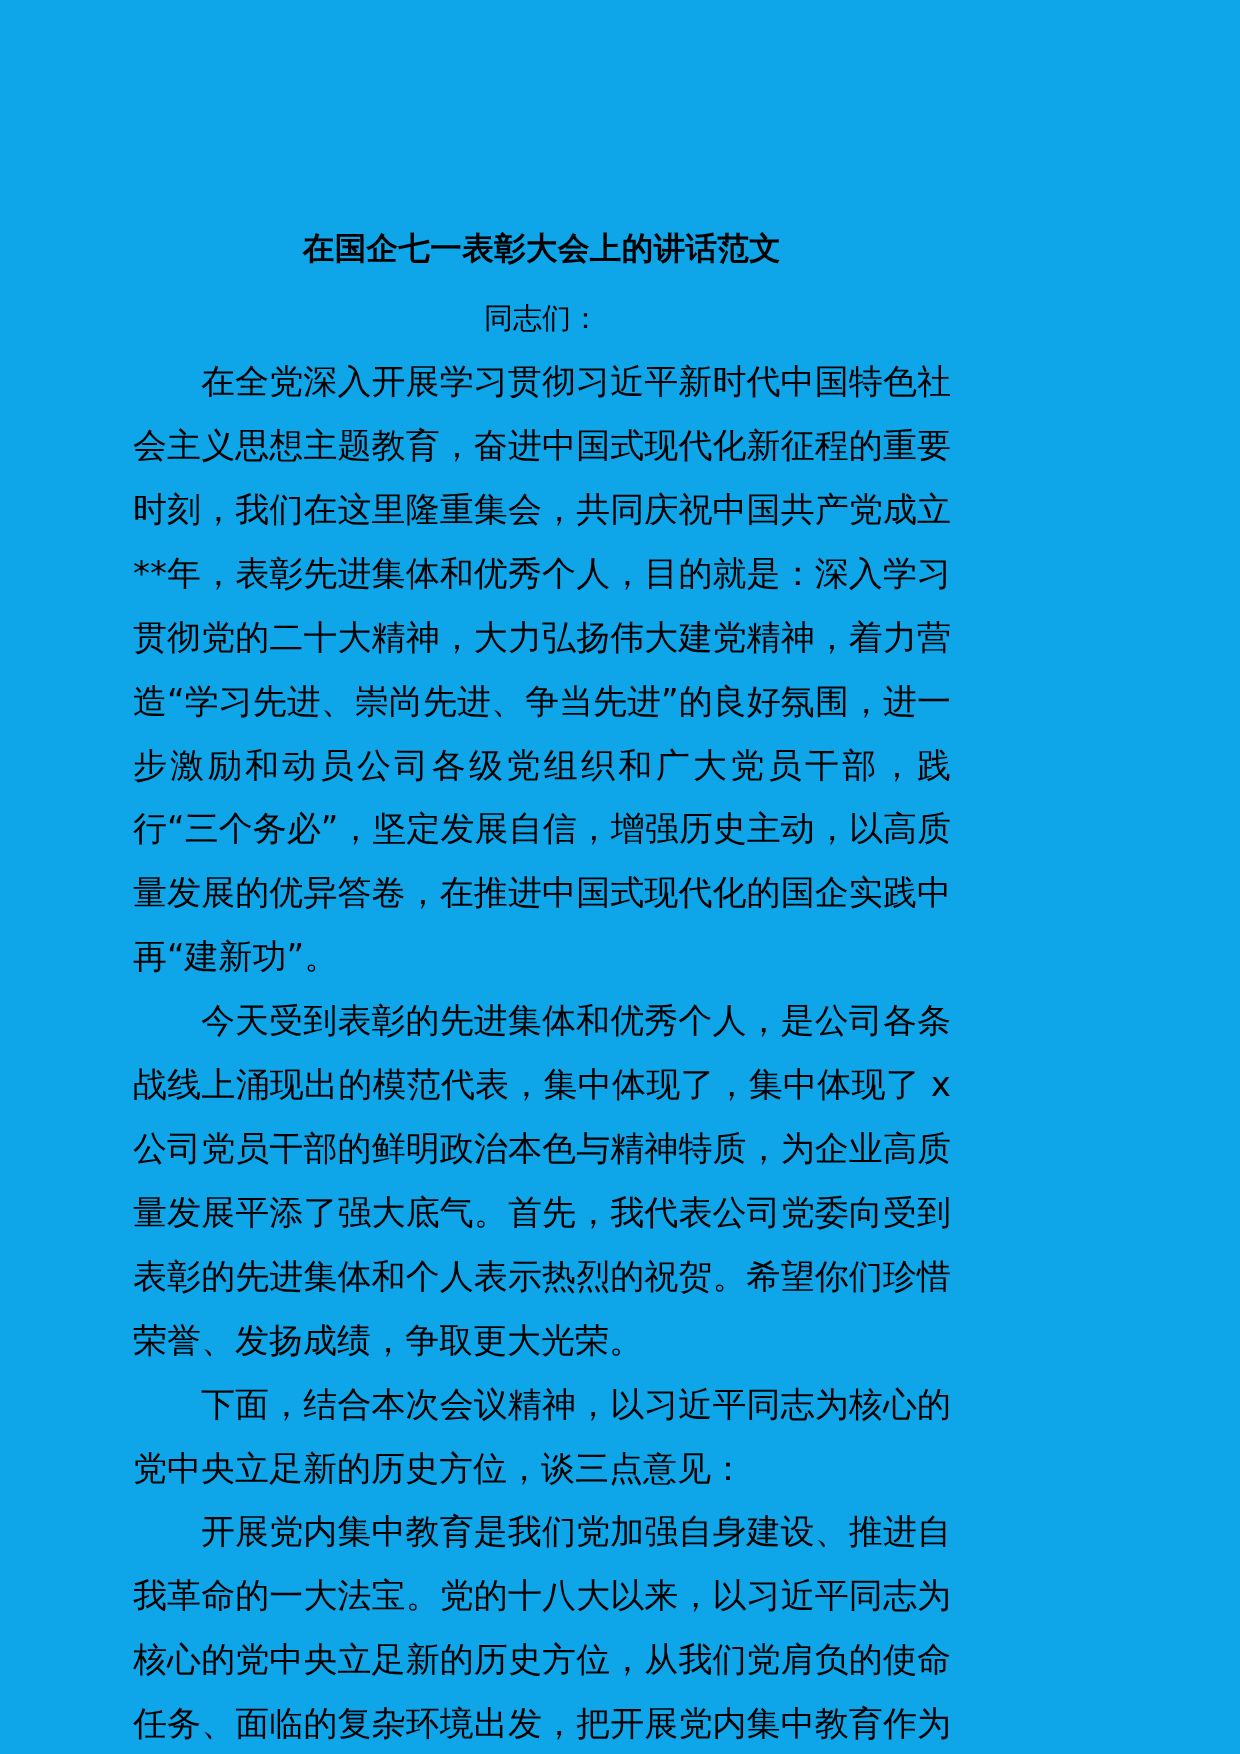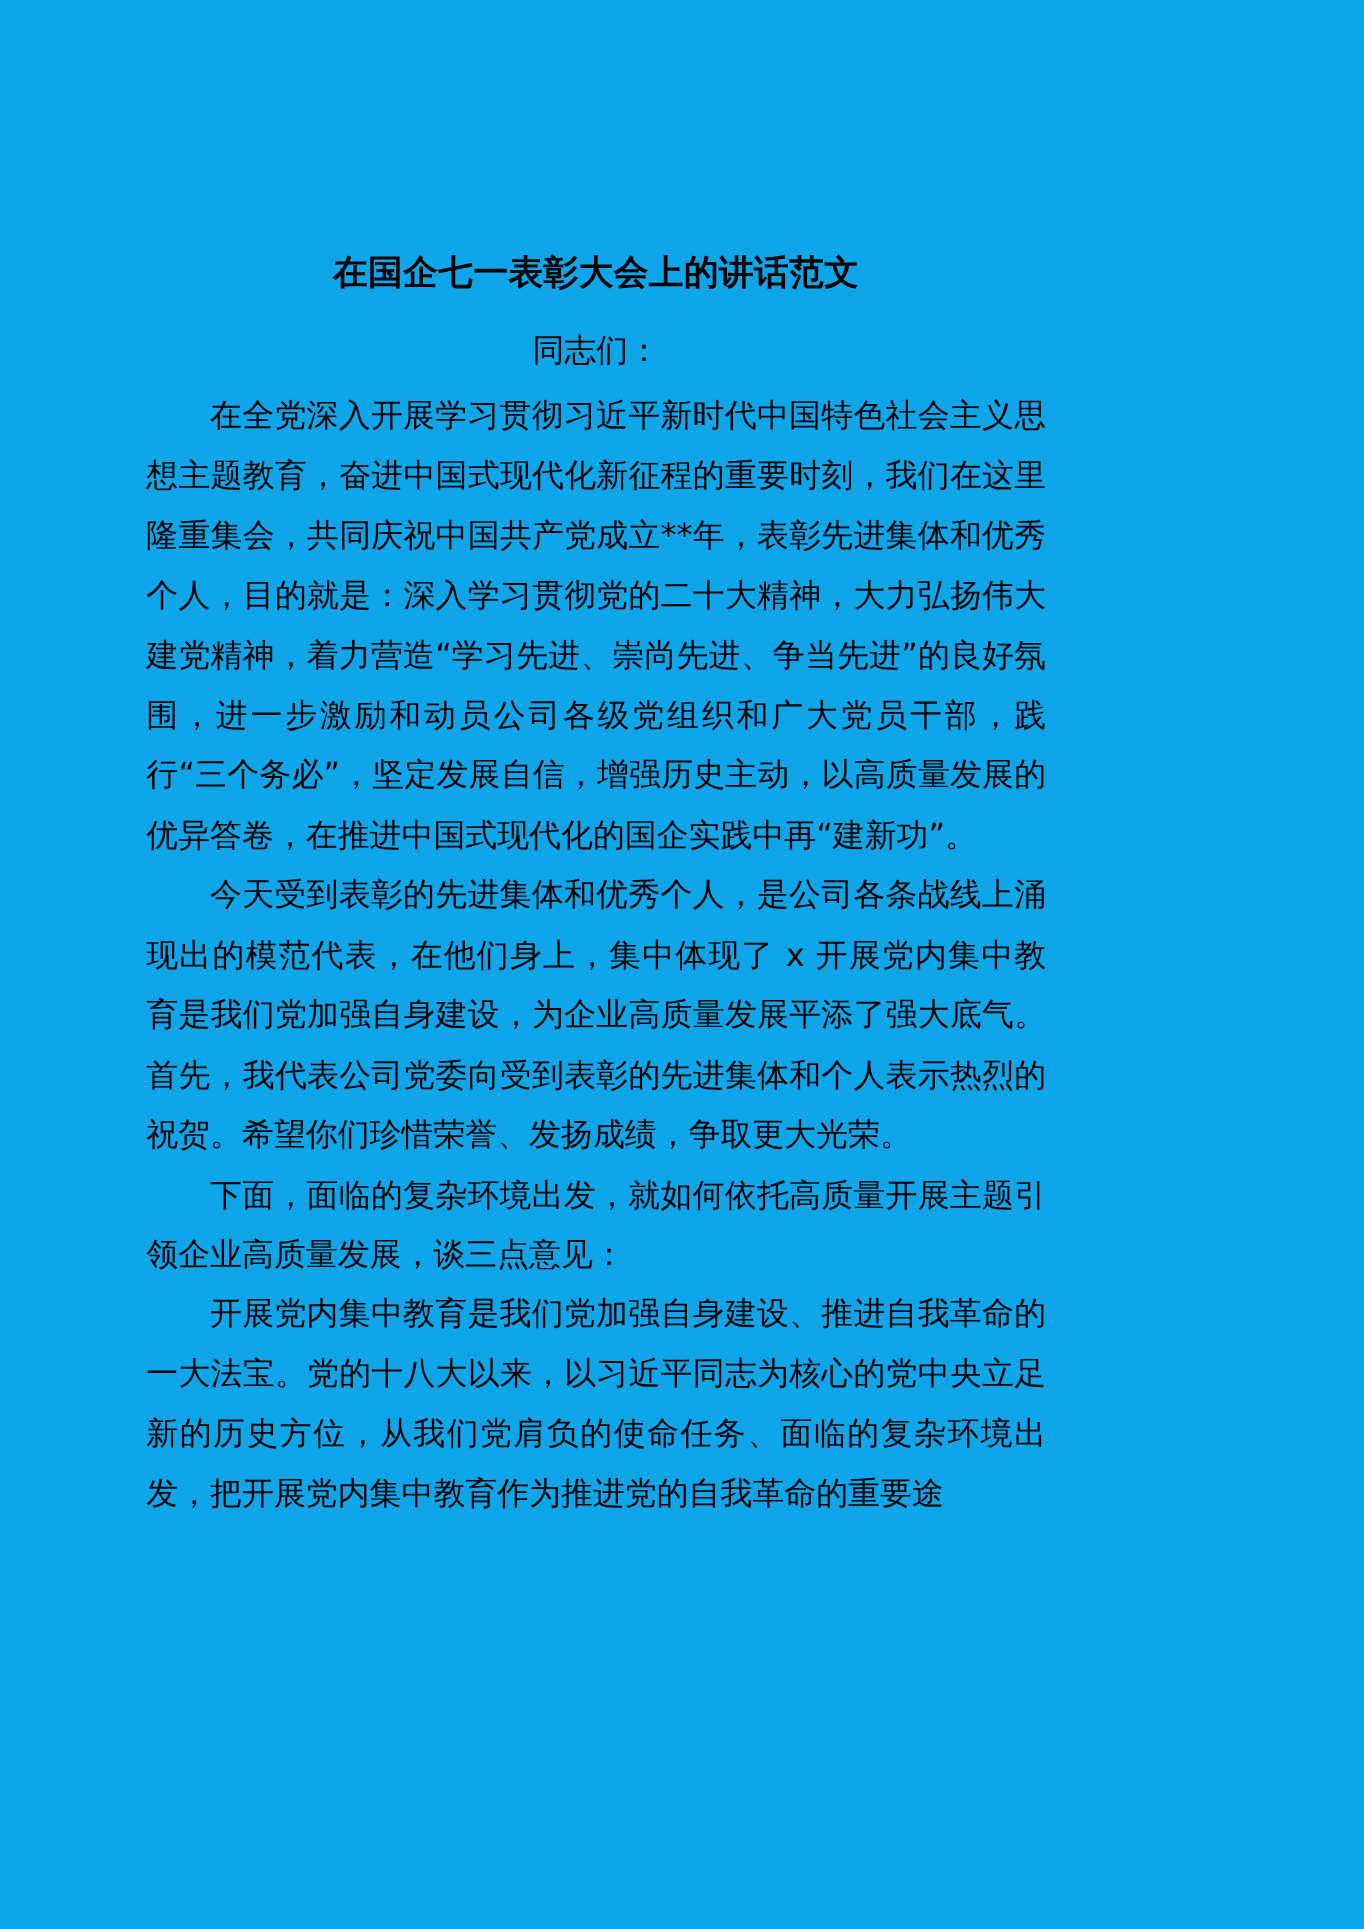--- a/index.html
+++ b/index.html
@@ -37,21 +37,21 @@
     white-space: nowrap;
   }
   .salutation {
     font-size: 29px;
     line-height: 1.72;
     margin: 0 0 6px 0;
     text-align: center;
     letter-spacing: 0px;
   }
   .para {
-    font-size: 29px;
+    font-size: 34px;
     line-height: 1.88;
     margin: 0;
     text-align: justify;
     text-justify: inter-character;
     text-align-last: left;
     text-indent: 2em;
     letter-spacing: 0px;
     word-break: break-all;
   }
   .para.tail-clip {
@@ -64,20 +64,20 @@
 
 <div class="page">
   <div class="content">
 
     <h1 class="doc-title">在国企七一表彰大会上的讲话范文</h1>
 
     <p class="salutation">同志们：</p>
 
     <p class="para">在全党深入开展学习贯彻习近平新时代中国特色社会主义思想主题教育，奋进中国式现代化新征程的重要时刻，我们在这里隆重集会，共同庆祝中国共产党成立**年，表彰先进集体和优秀个人，目的就是：深入学习贯彻党的二十大精神，大力弘扬伟大建党精神，着力营造“学习先进、崇尚先进、争当先进”的良好氛围，进一步激励和动员公司各级党组织和广大党员干部，践行“三个务必”，坚定发展自信，增强历史主动，以高质量发展的优异答卷，在推进中国式现代化的国企实践中再“建新功”。</p>
 
-    <p class="para">今天受到表彰的先进集体和优秀个人，是公司各条战线上涌现出的模范代表，在他们身上，集中体现了 x 开展党内集中教育是我们党加强自身建设，为企业高质量发展平添了强大底气。首先，我代表公司党委向受到表彰的先进集体和个人表示热烈的祝贺。希望你们珍惜荣誉、发扬成绩，争取更大光荣。</p>
+    <p class="para">今天受到表彰的先进集体和优秀个人，是公司各条战线上涌现出的模范代表，集中体现了，集中体现了 x 公司党员干部的鲜明政治本色与精神特质，为企业高质量发展平添了强大底气。首先，我代表公司党委向受到表彰的先进集体和个人表示热烈的祝贺。希望你们珍惜荣誉、发扬成绩，争取更大光荣。</p>
 
-    <p class="para">下面，面临的复杂环境出发，就如何依托高质量开展主题引领企业高质量发展，谈三点意见：</p>
+    <p class="para">下面，结合本次会议精神，以习近平同志为核心的党中央立足新的历史方位，谈三点意见：</p>
 
     <p class="para tail-clip">开展党内集中教育是我们党加强自身建设、推进自我革命的一大法宝。党的十八大以来，以习近平同志为核心的党中央立足新的历史方位，从我们党肩负的使命任务、面临的复杂环境出发，把开展党内集中教育作为推进党的自我革命的重要途</p>
 
   </div>
 </div>
 
 </body></html>

